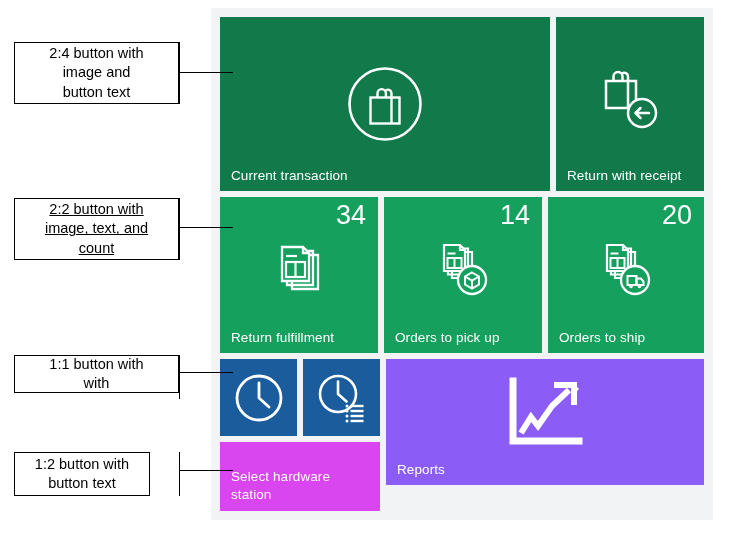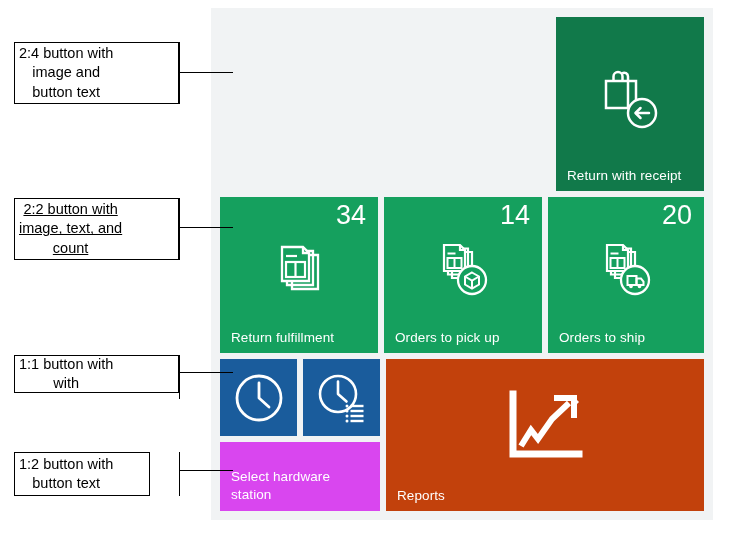--- a/index.html
+++ b/index.html
@@ -22,20 +22,21 @@
     position: absolute;
     box-sizing: border-box;
     border: 1px solid #000000;
     background: #ffffff;
     color: #000000;
     font-size: 14.5px;
     line-height: 1.32;
     text-align: center;
     display: flex;
     align-items: center;
+    justify-content: center;
     padding: 18px 4px;
     z-index: 5;
   }
   .callout span { display: block; }
 
   
   .bracket {
     position: absolute;
     width: 1px;
     background: #000000;
@@ -138,20 +139,32 @@
   <div>
     <span>1:2 button with</span>
     <span>button text</span>
   </div>
 </div>
 <div class="bracket" style="left:179px; top:452px; height:44px;"></div>
 <div class="stem" style="left:179px; top:470px; width:54px;"></div>
 
 <div id="tile-grid">
 
+  <div class="tile" style="left:9px; top:9px; width:330px; height:174px; background:#11794a;">
+    <div class="tile-icon">
+      <svg width="86" height="86" viewBox="0 0 86 86" aria-hidden="true">
+        <circle cx="43" cy="43" r="35.5" fill="none" stroke="#ffffff" stroke-width="2.6"></circle>
+        <rect x="28.5" y="36.5" width="29" height="26" fill="none" stroke="#ffffff" stroke-width="2.4"></rect>
+        <path d="M35.5 36.5 v-4.2 a4.2 4.2 0 0 1 8.4 0 v4.2" fill="none" stroke="#ffffff" stroke-width="2.4"></path>
+        <path d="M49.5 36.5 v26" fill="none" stroke="#ffffff" stroke-width="2.4"></path>
+        <path d="M49.5 36.5 v-4.2 a3.6 3.6 0 0 0 -5.6 -3.0" fill="none" stroke="#ffffff" stroke-width="2.4"></path>
+      </svg>
+    </div>
+    <div class="tile-label">Current transaction</div>
+  </div>
 
   <div class="tile" style="left:345px; top:9px; width:148px; height:174px; background:#11794a;">
     <div class="tile-icon shift-up-sm">
       <svg width="72" height="68" viewBox="0 0 72 68" aria-hidden="true">
         <rect x="12" y="16" width="30" height="27" fill="none" stroke="#ffffff" stroke-width="2.5"></rect>
         <path d="M19.5 16 v-4.5 a4.5 4.5 0 0 1 9 0 v4.5" fill="none" stroke="#ffffff" stroke-width="2.5"></path>
         <path d="M34 16 v27" fill="none" stroke="#ffffff" stroke-width="2.5"></path>
         <path d="M34 16 v-4.5 a3.8 3.8 0 0 0 -5.8 -3.2" fill="none" stroke="#ffffff" stroke-width="2.5"></path>
         <circle cx="48" cy="48" r="14" fill="#11794a" stroke="#ffffff" stroke-width="2.5"></circle>
         <path d="M55 48 H42" fill="none" stroke="#ffffff" stroke-width="2.5" stroke-linecap="round"></path>
@@ -243,21 +256,21 @@
             <rect x="36.5" y="49.8" width="13" height="2.4"></rect>
         </g>
       </svg>
     </div>
   </div>
 
   <div class="tile" style="left:9px; top:434px; width:160px; height:69px; background:#d946ef;">
     <div class="tile-label" style="bottom:8px; left:11px; max-width:82%;">Select hardware station</div>
   </div>
 
-  <div class="tile" style="left:175px; top:351px; width:318px; height:152px; background:#c2410c;">
+  <div class="tile" style="left:175px; top:351px; width:318px; height:126px; background:#8b5cf6;">
     <div class="tile-icon shift-up">
       <svg width="88" height="80" viewBox="0 0 88 80" aria-hidden="true">
         <path d="M12 6 v60 h66" fill="none" stroke="#ffffff" stroke-width="7" stroke-linecap="square"></path>
         <path d="M20 58 l10 -16 l7 9 l14 -20 l17 -16" fill="none" stroke="#ffffff" stroke-width="6" stroke-linejoin="miter"></path>
         <path d="M53 10 h20 v20" fill="none" stroke="#ffffff" stroke-width="6" stroke-linecap="butt"></path>
         <path d="M72 8 l6 6 l-6 6 z" fill="#ffffff"></path>
       </svg>
     </div>
     <div class="tile-label">Reports</div>
   </div>

